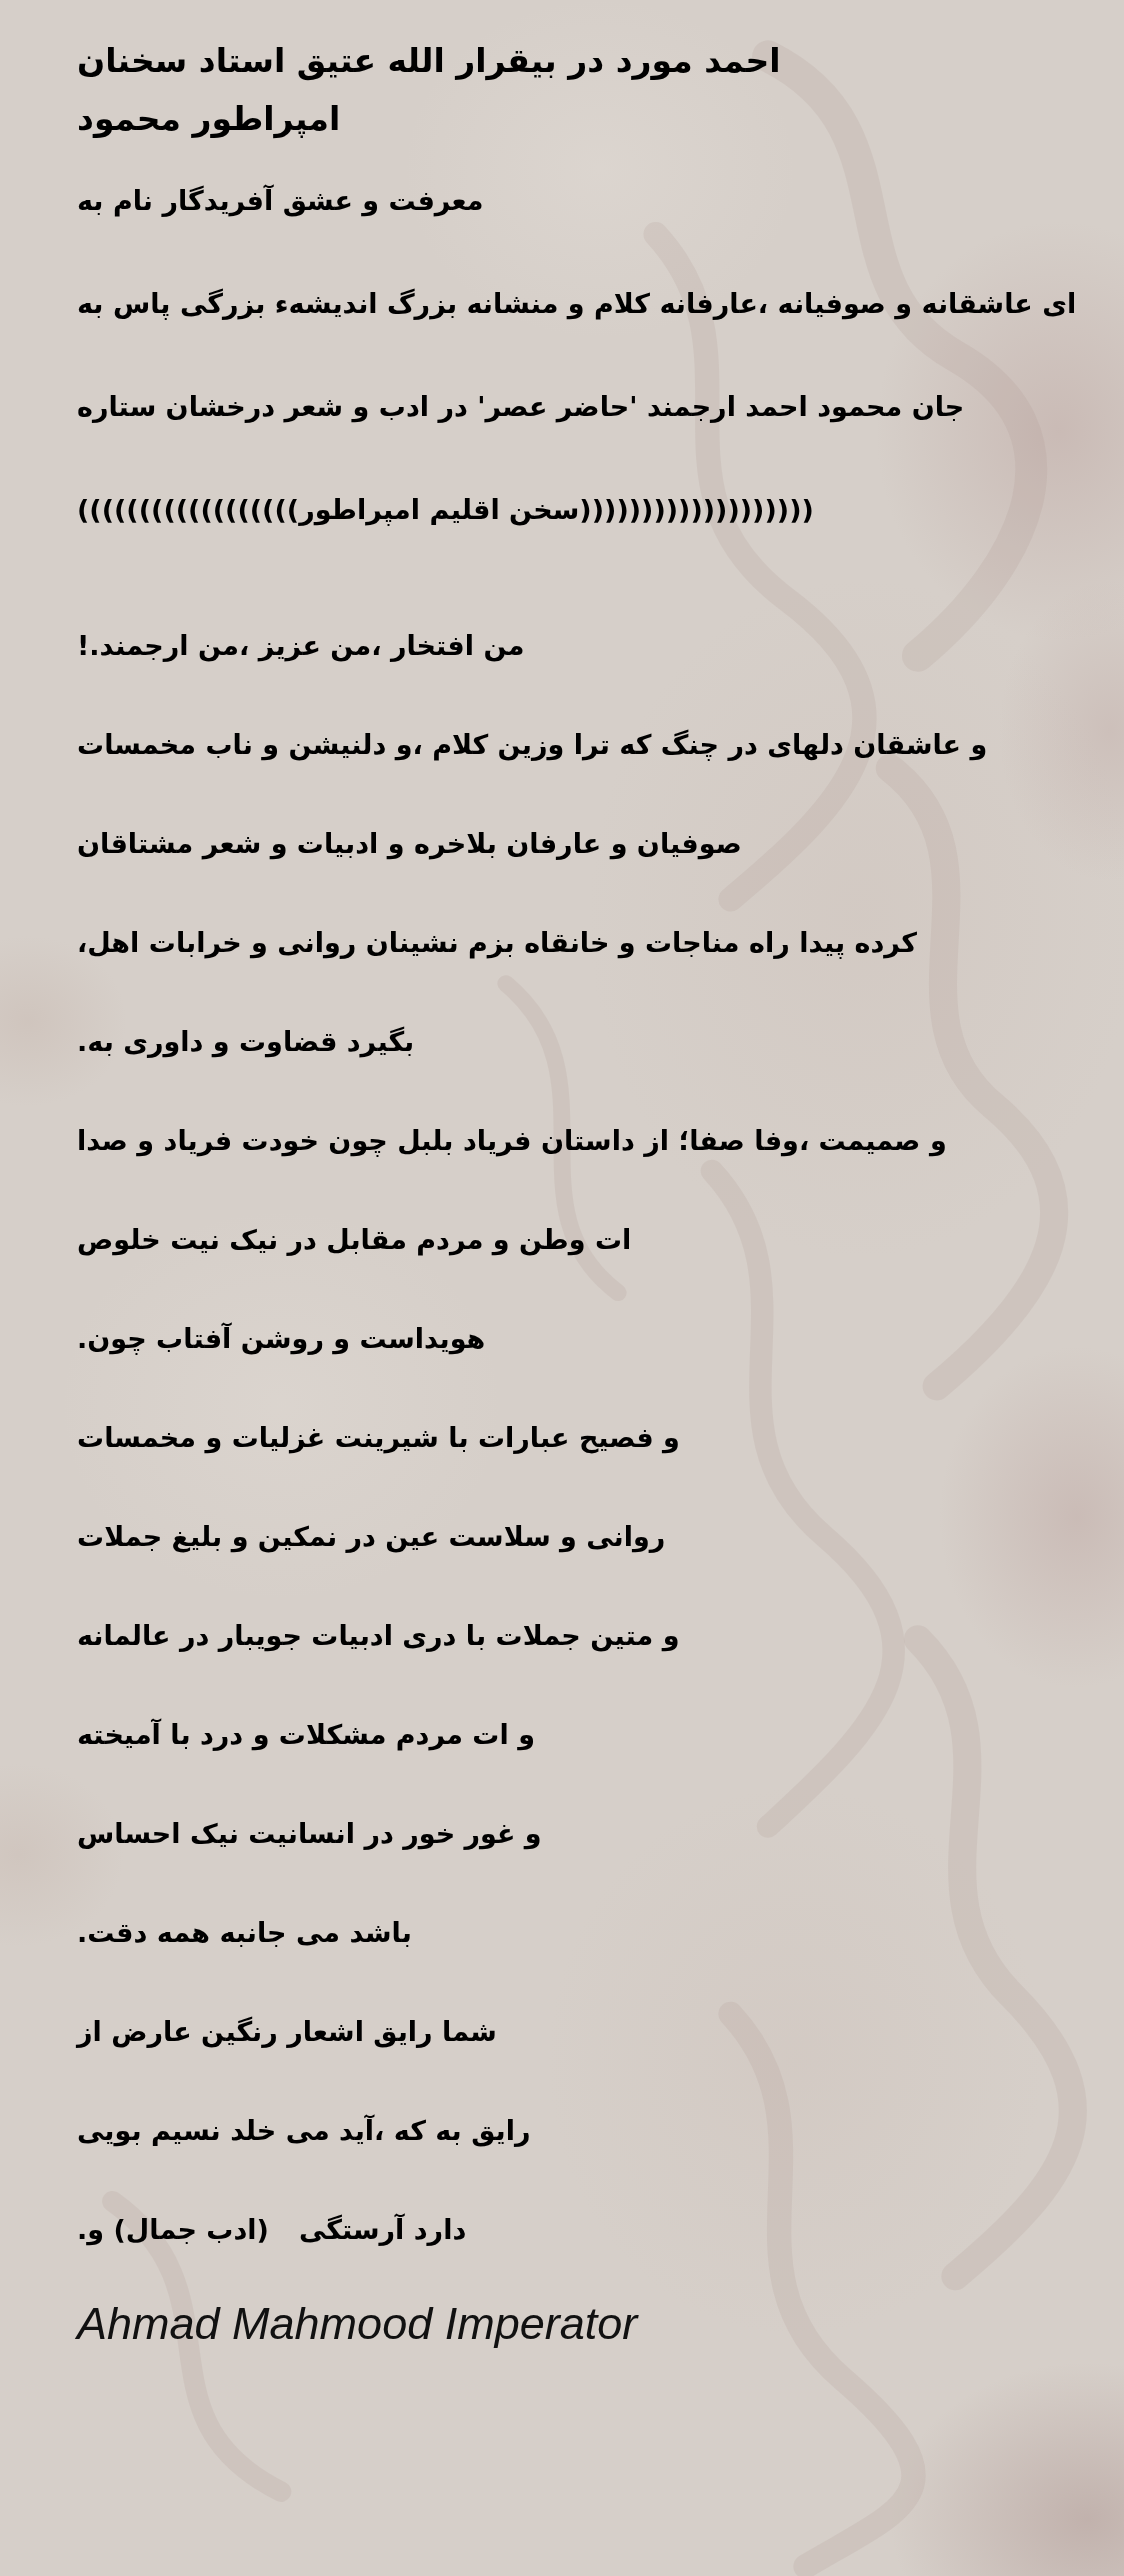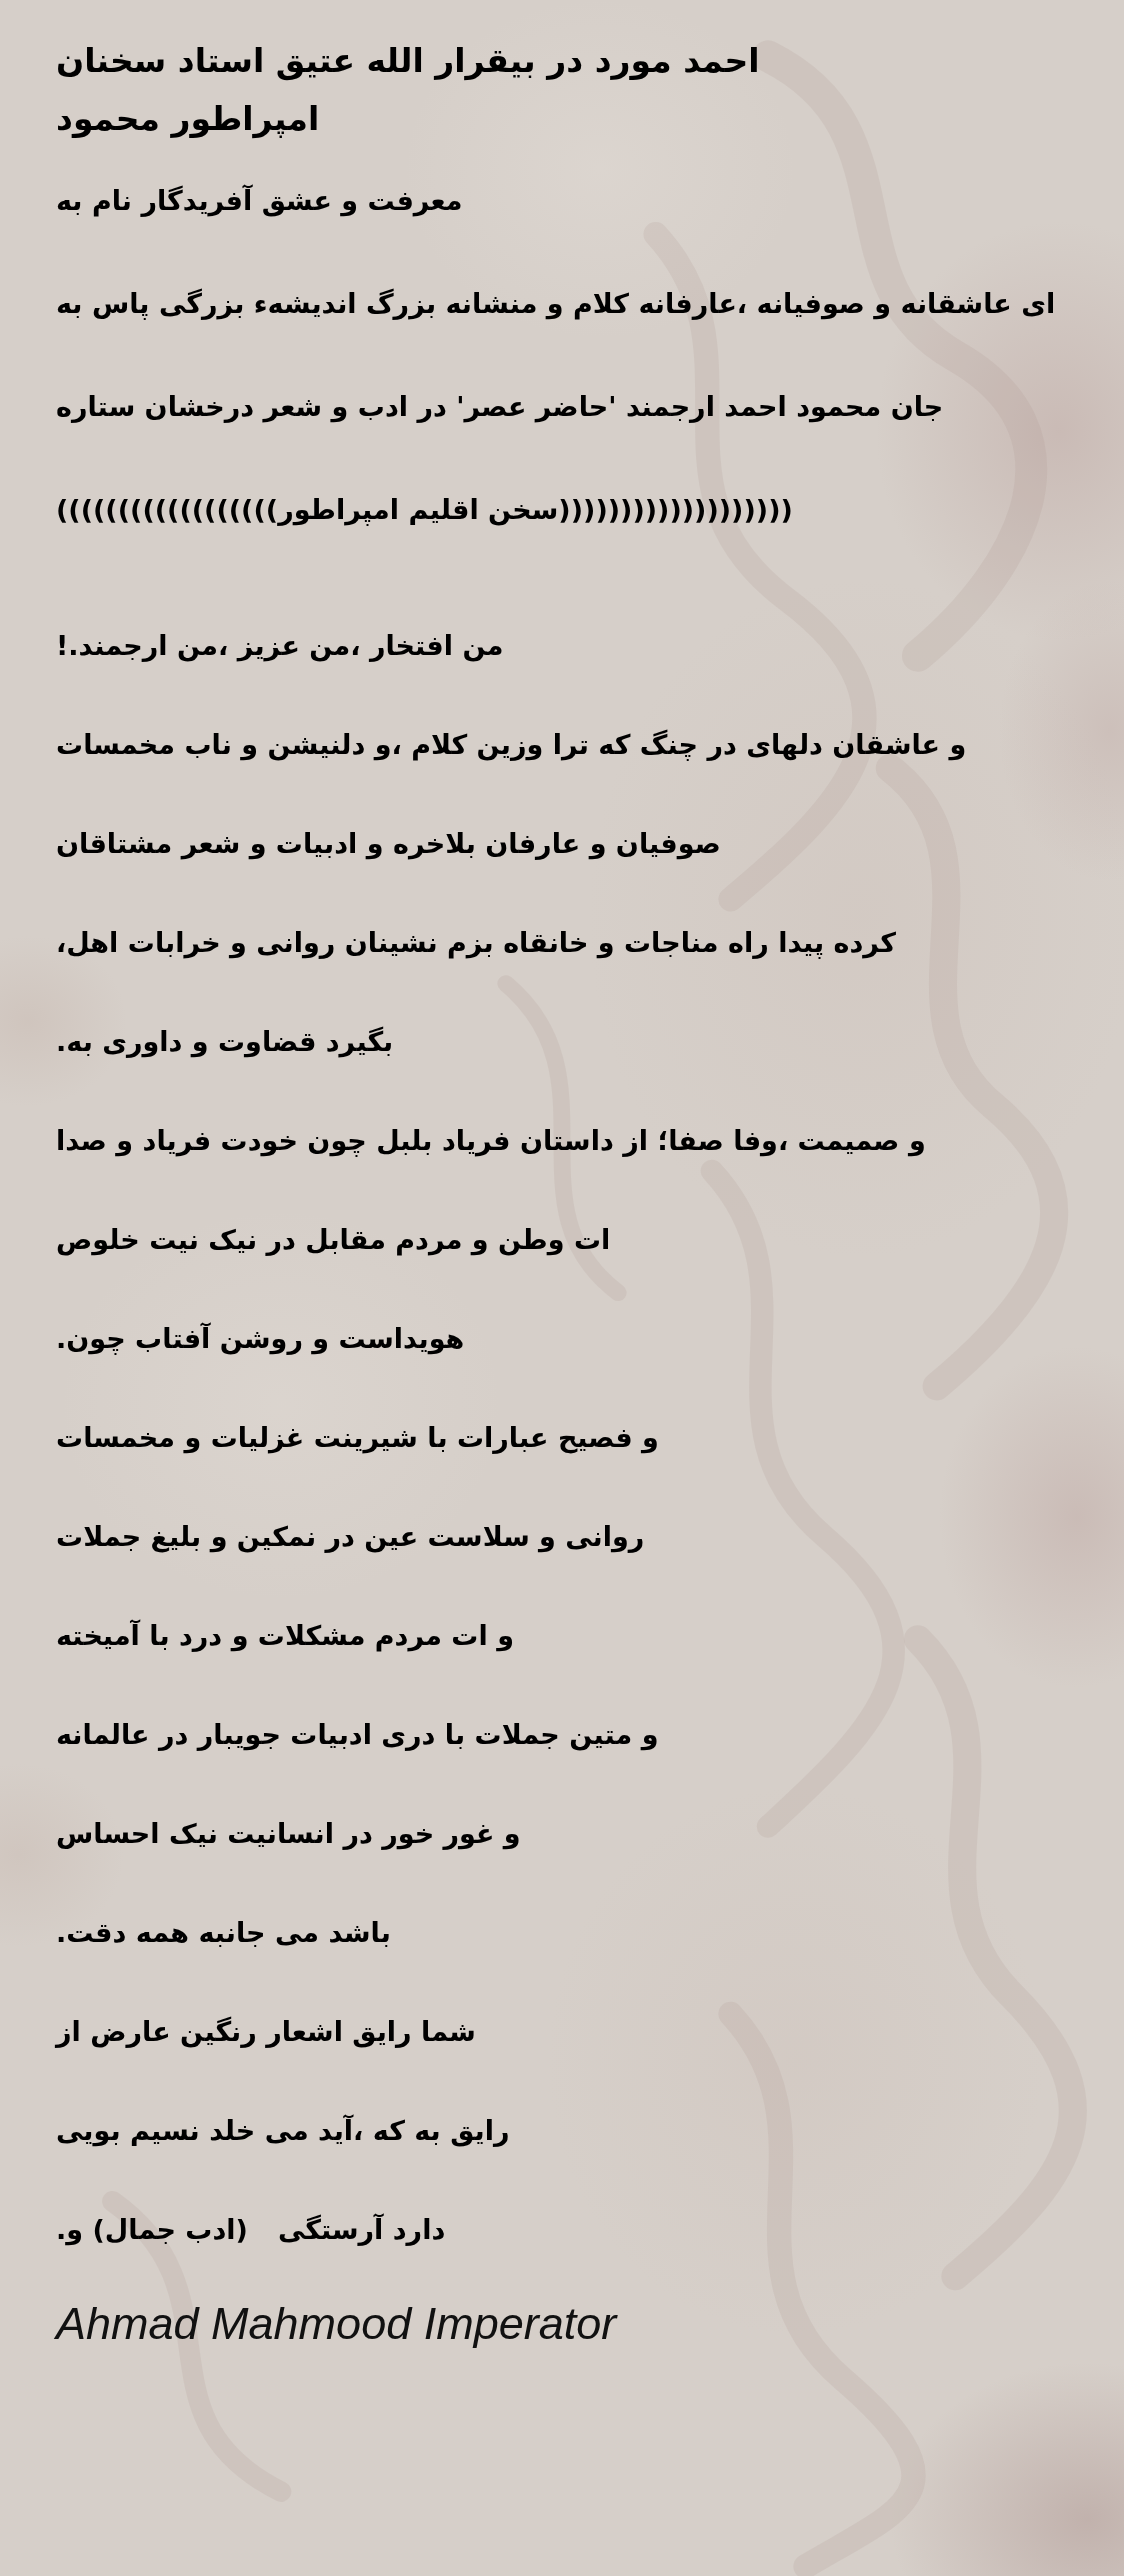--- a/index.html
+++ b/index.html
@@ -15,21 +15,21 @@
       radial-gradient(ellipse 197px 244px at 1077px 1517px, rgba(183,156,152,.38), rgba(183,156,152,0) 70%),
       radial-gradient(ellipse 281px 225px at 1087px 2520px, rgba(168,142,138,.45), rgba(168,142,138,0) 70%),
       radial-gradient(ellipse 141px 122px at 28px 1021px,   rgba(190,170,160,.28), rgba(190,170,160,0) 70%),
       radial-gradient(ellipse 150px 131px at 19px 1855px,   rgba(190,170,160,.25), rgba(190,170,160,0) 70%),
       radial-gradient(ellipse 393px 487px at 862px 918px,   rgba(198,182,174,.22), rgba(198,182,174,0) 70%),
       radial-gradient(ellipse 356px 393px at 796px 2061px,  rgba(198,182,174,.20), rgba(198,182,174,0) 70%),
       radial-gradient(ellipse 281px 244px at 600px 169px,   rgba(225,219,213,.50), rgba(225,219,213,0) 70%),
       radial-gradient(ellipse 318px 281px at 281px 1405px,  rgba(226,220,214,.40), rgba(226,220,214,0) 70%);
   }
   .texture{position:absolute;left:0;top:0;width:100%;height:100%;pointer-events:none;}
-  .content{position:relative;padding:32px 37px 0 56px;color:#000;}
+  .content{position:relative;padding:32px 37px 0 56px;color:#000;margin-left:21px;}
   .title{margin:0;font:bold 33px/58px "DejaVu Sans", sans-serif;color:#000;}
   .tline{white-space:nowrap;}
   .line{font:bold 27px/32px "DejaVu Sans", sans-serif;margin-top:67px;white-space:nowrap;}
   .gap-sm{margin-top:37px;}
   .gap-md{margin-top:71px;}
   .gap-lg{margin-top:104px;}
   .w{display:inline-block;direction:ltr;unicode-bidi:isolate;}
   .sp{display:inline-block;width:11.2px;}
   .poet{margin-top:52px;font:italic 45px/51px "Liberation Sans", sans-serif;color:#111;}
 </style>
@@ -65,22 +65,22 @@
     <div class="line gap-lg"><span class="w">!.ارجمند</span> <span class="w">من،</span> <span class="w">عزیز</span> <span class="w">من،</span> <span class="w">افتخار</span> <span class="w">من</span></div>
     <div class="line"><span class="w">مخمسات</span> <span class="w">ناب</span> <span class="w">و</span> <span class="w">دلنیشن</span> <span class="w">و،</span> <span class="w">کلام</span> <span class="w">وزین</span> <span class="w">ترا</span> <span class="w">که</span> <span class="w">چنگ</span> <span class="w">در</span> <span class="w">دلهای</span> <span class="w">عاشقان</span> <span class="w">و</span></div>
     <div class="line"><span class="w">مشتاقان</span> <span class="w">شعر</span> <span class="w">و</span> <span class="w">ادبیات</span> <span class="w">و</span> <span class="w">بلاخره</span> <span class="w">عارفان</span> <span class="w">و</span> <span class="w">صوفیان</span></div>
     <div class="line"><span class="w">،اهل</span> <span class="w">خرابات</span> <span class="w">و</span> <span class="w">روانی</span> <span class="w">نشینان</span> <span class="w">بزم</span> <span class="w">خانقاه</span> <span class="w">و</span> <span class="w">مناجات</span> <span class="w">راه</span> <span class="w">پیدا</span> <span class="w">کرده</span></div>
     <div class="line"><span class="w">.به</span> <span class="w">داوری</span> <span class="w">و</span> <span class="w">قضاوت</span> <span class="w">بگیرد</span></div>
     <div class="line"><span class="w">صدا</span> <span class="w">و</span> <span class="w">فریاد</span> <span class="w">خودت</span> <span class="w">چون</span> <span class="w">بلبل</span> <span class="w">فریاد</span> <span class="w">داستان</span> <span class="w">از</span> <span class="w">صفا؛</span> <span class="w">وفا،</span> <span class="w">صمیمت</span> <span class="w">و</span></div>
     <div class="line"><span class="w">خلوص</span> <span class="w">نیت</span> <span class="w">نیک</span> <span class="w">در</span> <span class="w">مقابل</span> <span class="w">مردم</span> <span class="w">و</span> <span class="w">وطن</span> <span class="w">ات</span></div>
     <div class="line"><span class="w">.چون</span> <span class="w">آفتاب</span> <span class="w">روشن</span> <span class="w">و</span> <span class="w">هویداست</span></div>
     <div class="line"><span class="w">مخمسات</span> <span class="w">و</span> <span class="w">غزلیات</span> <span class="w">شیرینت</span> <span class="w">با</span> <span class="w">عبارات</span> <span class="w">فصیح</span> <span class="w">و</span></div>
     <div class="line"><span class="w">جملات</span> <span class="w">بلیغ</span> <span class="w">و</span> <span class="w">نمکین</span> <span class="w">در</span> <span class="w">عین</span> <span class="w">سلاست</span> <span class="w">و</span> <span class="w">روانی</span></div>
+    <div class="line"><span class="w">عالمانه</span> <span class="w">در</span> <span class="w">جویبار</span> <span class="w">ادبیات</span> <span class="w">دری</span> <span class="w">با</span> <span class="w">جملات</span> <span class="w">متین</span> <span class="w">و</span></div>
     <div class="line"><span class="w">آمیخته</span> <span class="w">با</span> <span class="w">درد</span> <span class="w">و</span> <span class="w">مشکلات</span> <span class="w">مردم</span> <span class="w">ات</span> <span class="w">و</span></div>
-    <div class="line"><span class="w">عالمانه</span> <span class="w">در</span> <span class="w">جویبار</span> <span class="w">ادبیات</span> <span class="w">دری</span> <span class="w">با</span> <span class="w">جملات</span> <span class="w">متین</span> <span class="w">و</span></div>
     <div class="line"><span class="w">احساس</span> <span class="w">نیک</span> <span class="w">انسانیت</span> <span class="w">در</span> <span class="w">خور</span> <span class="w">غور</span> <span class="w">و</span></div>
     <div class="line"><span class="w">.دقت</span> <span class="w">همه</span> <span class="w">جانبه</span> <span class="w">می</span> <span class="w">باشد</span></div>
     <div class="line"><span class="w">از</span> <span class="w">عارض</span> <span class="w">رنگین</span> <span class="w">اشعار</span> <span class="w">رایق</span> <span class="w">شما</span></div>
     <div class="line"><span class="w">بویی</span> <span class="w">نسیم</span> <span class="w">خلد</span> <span class="w">می</span> <span class="w">آید،</span> <span class="w">که</span> <span class="w">به</span> <span class="w">رایق</span></div>
     <div class="line"><span class="w">.و</span> <span class="w">(جمال</span> <span class="w">ادب)</span> <span class="sp"></span> <span class="w">آرستگی</span> <span class="w">دارد</span></div>
 
     <div class="poet">Ahmad Mahmood Imperator</div>
 
   </div>
 </div>

